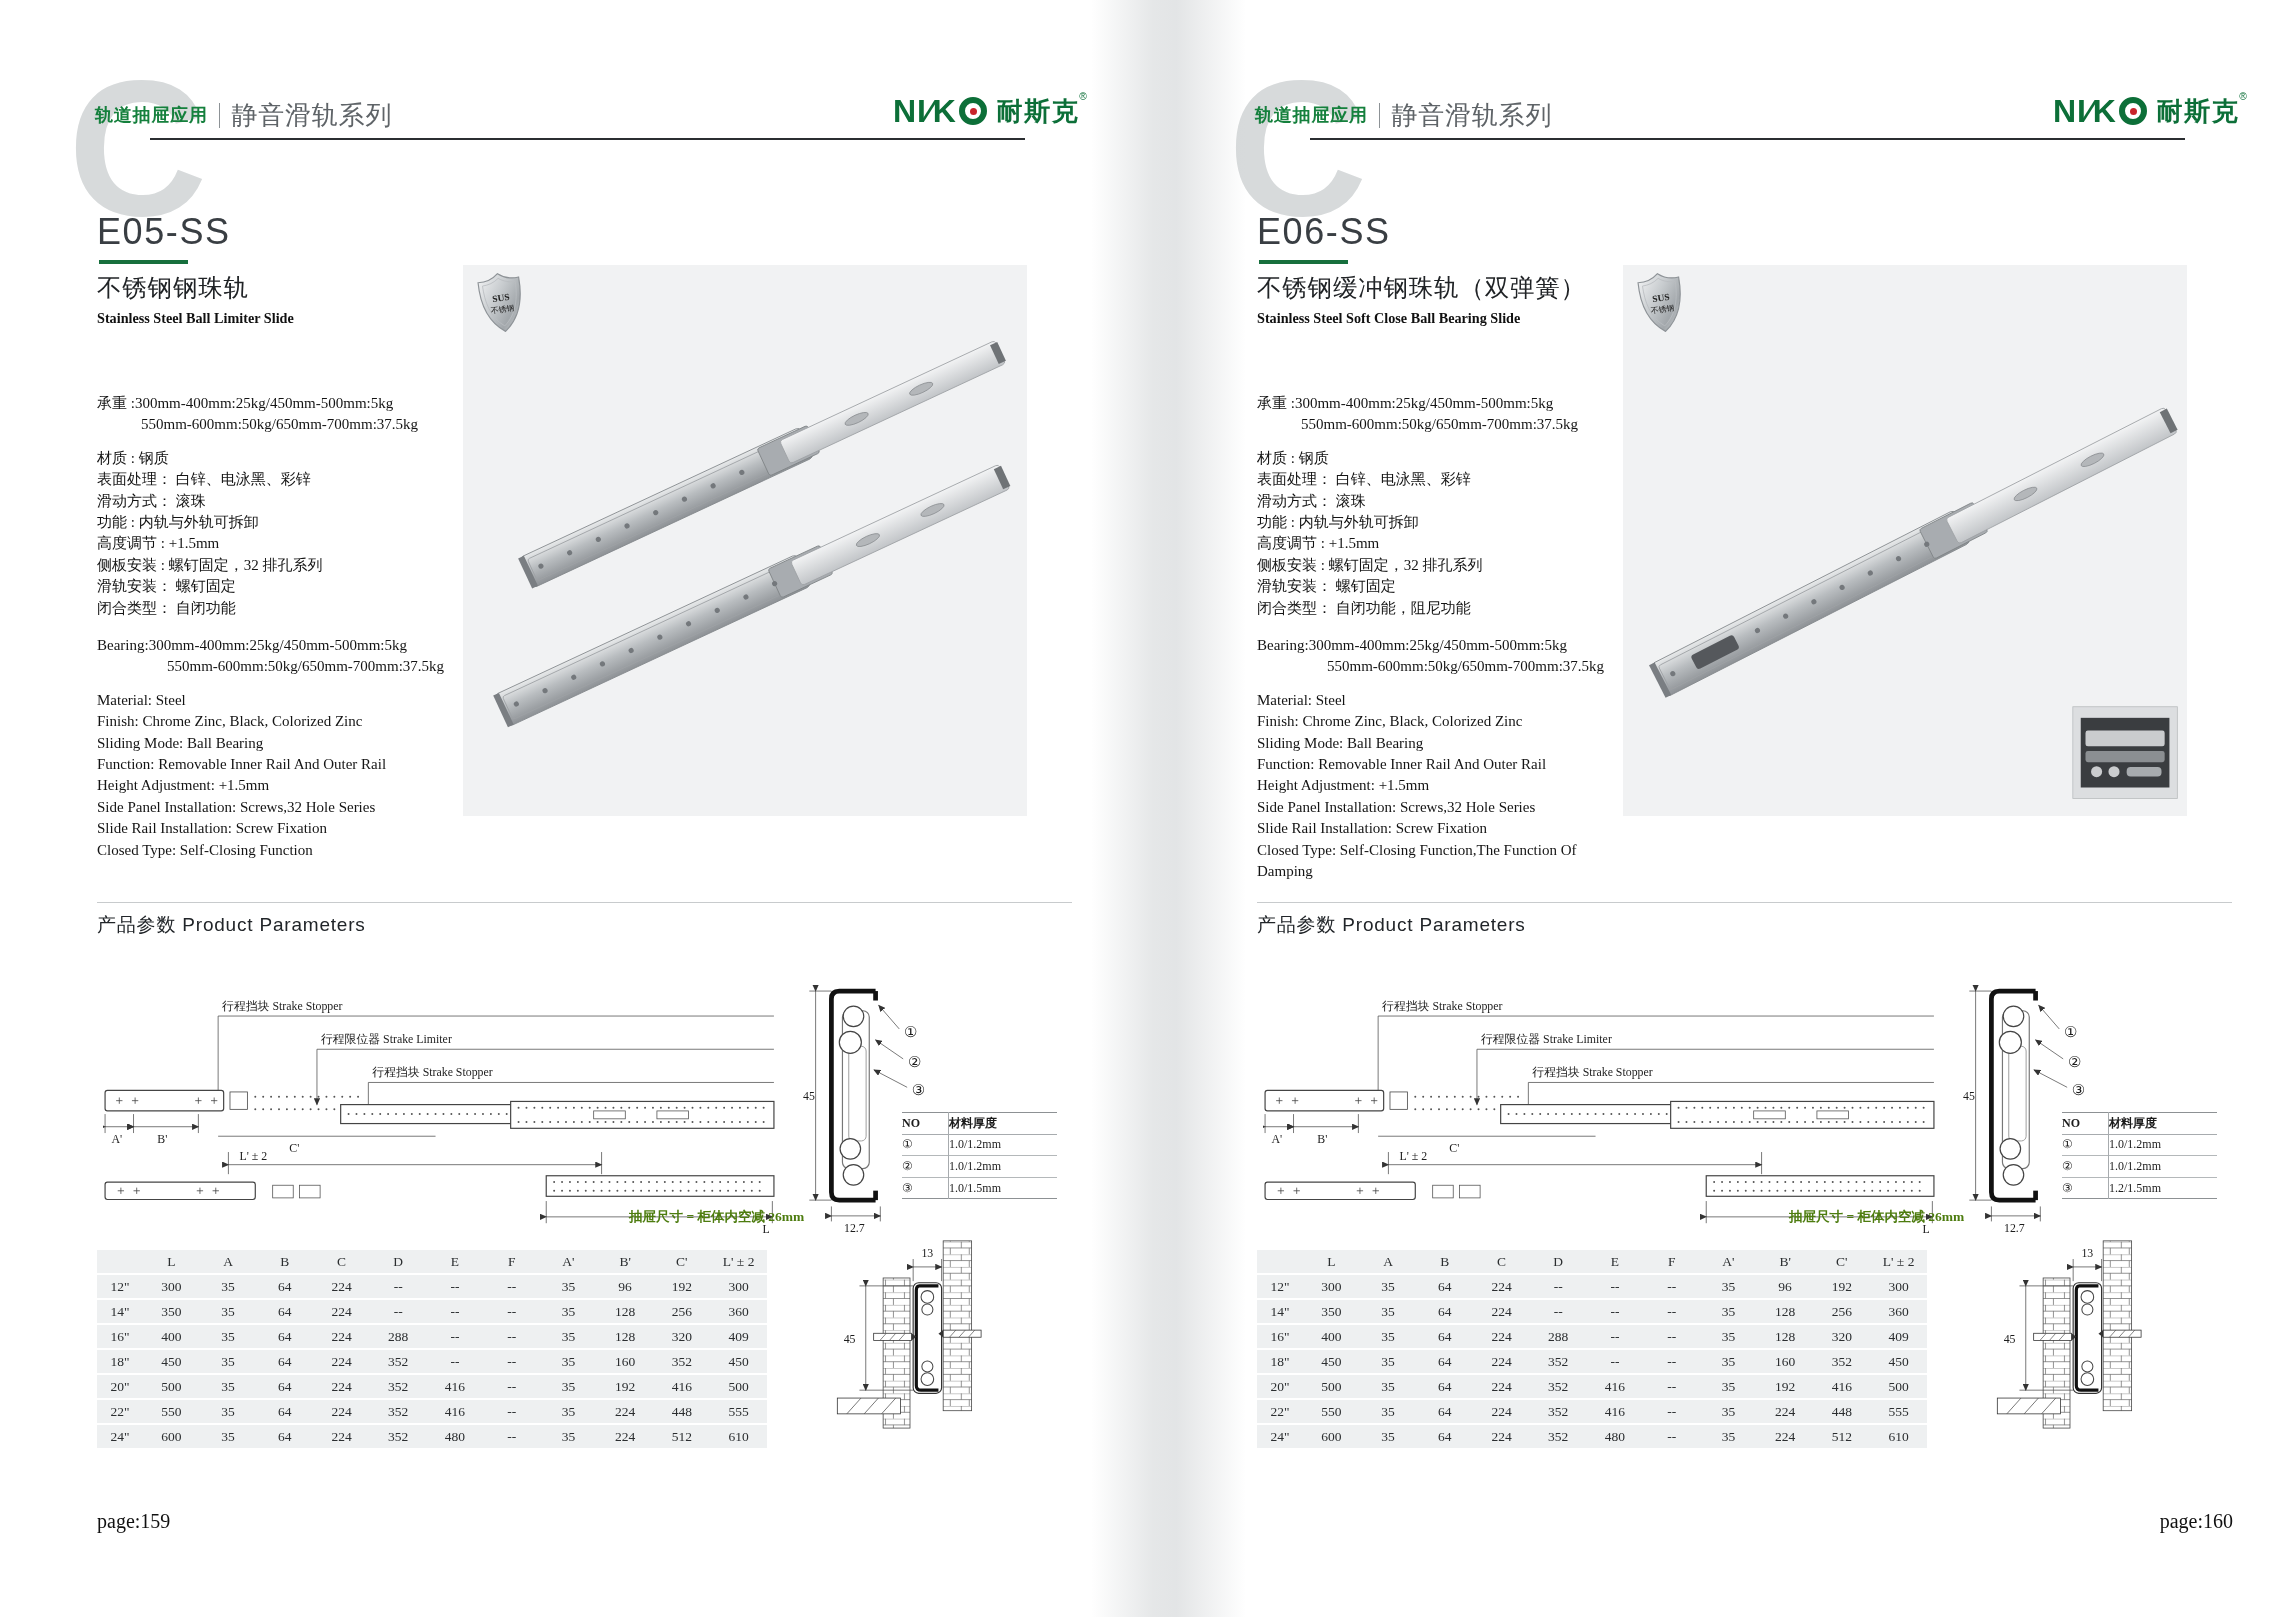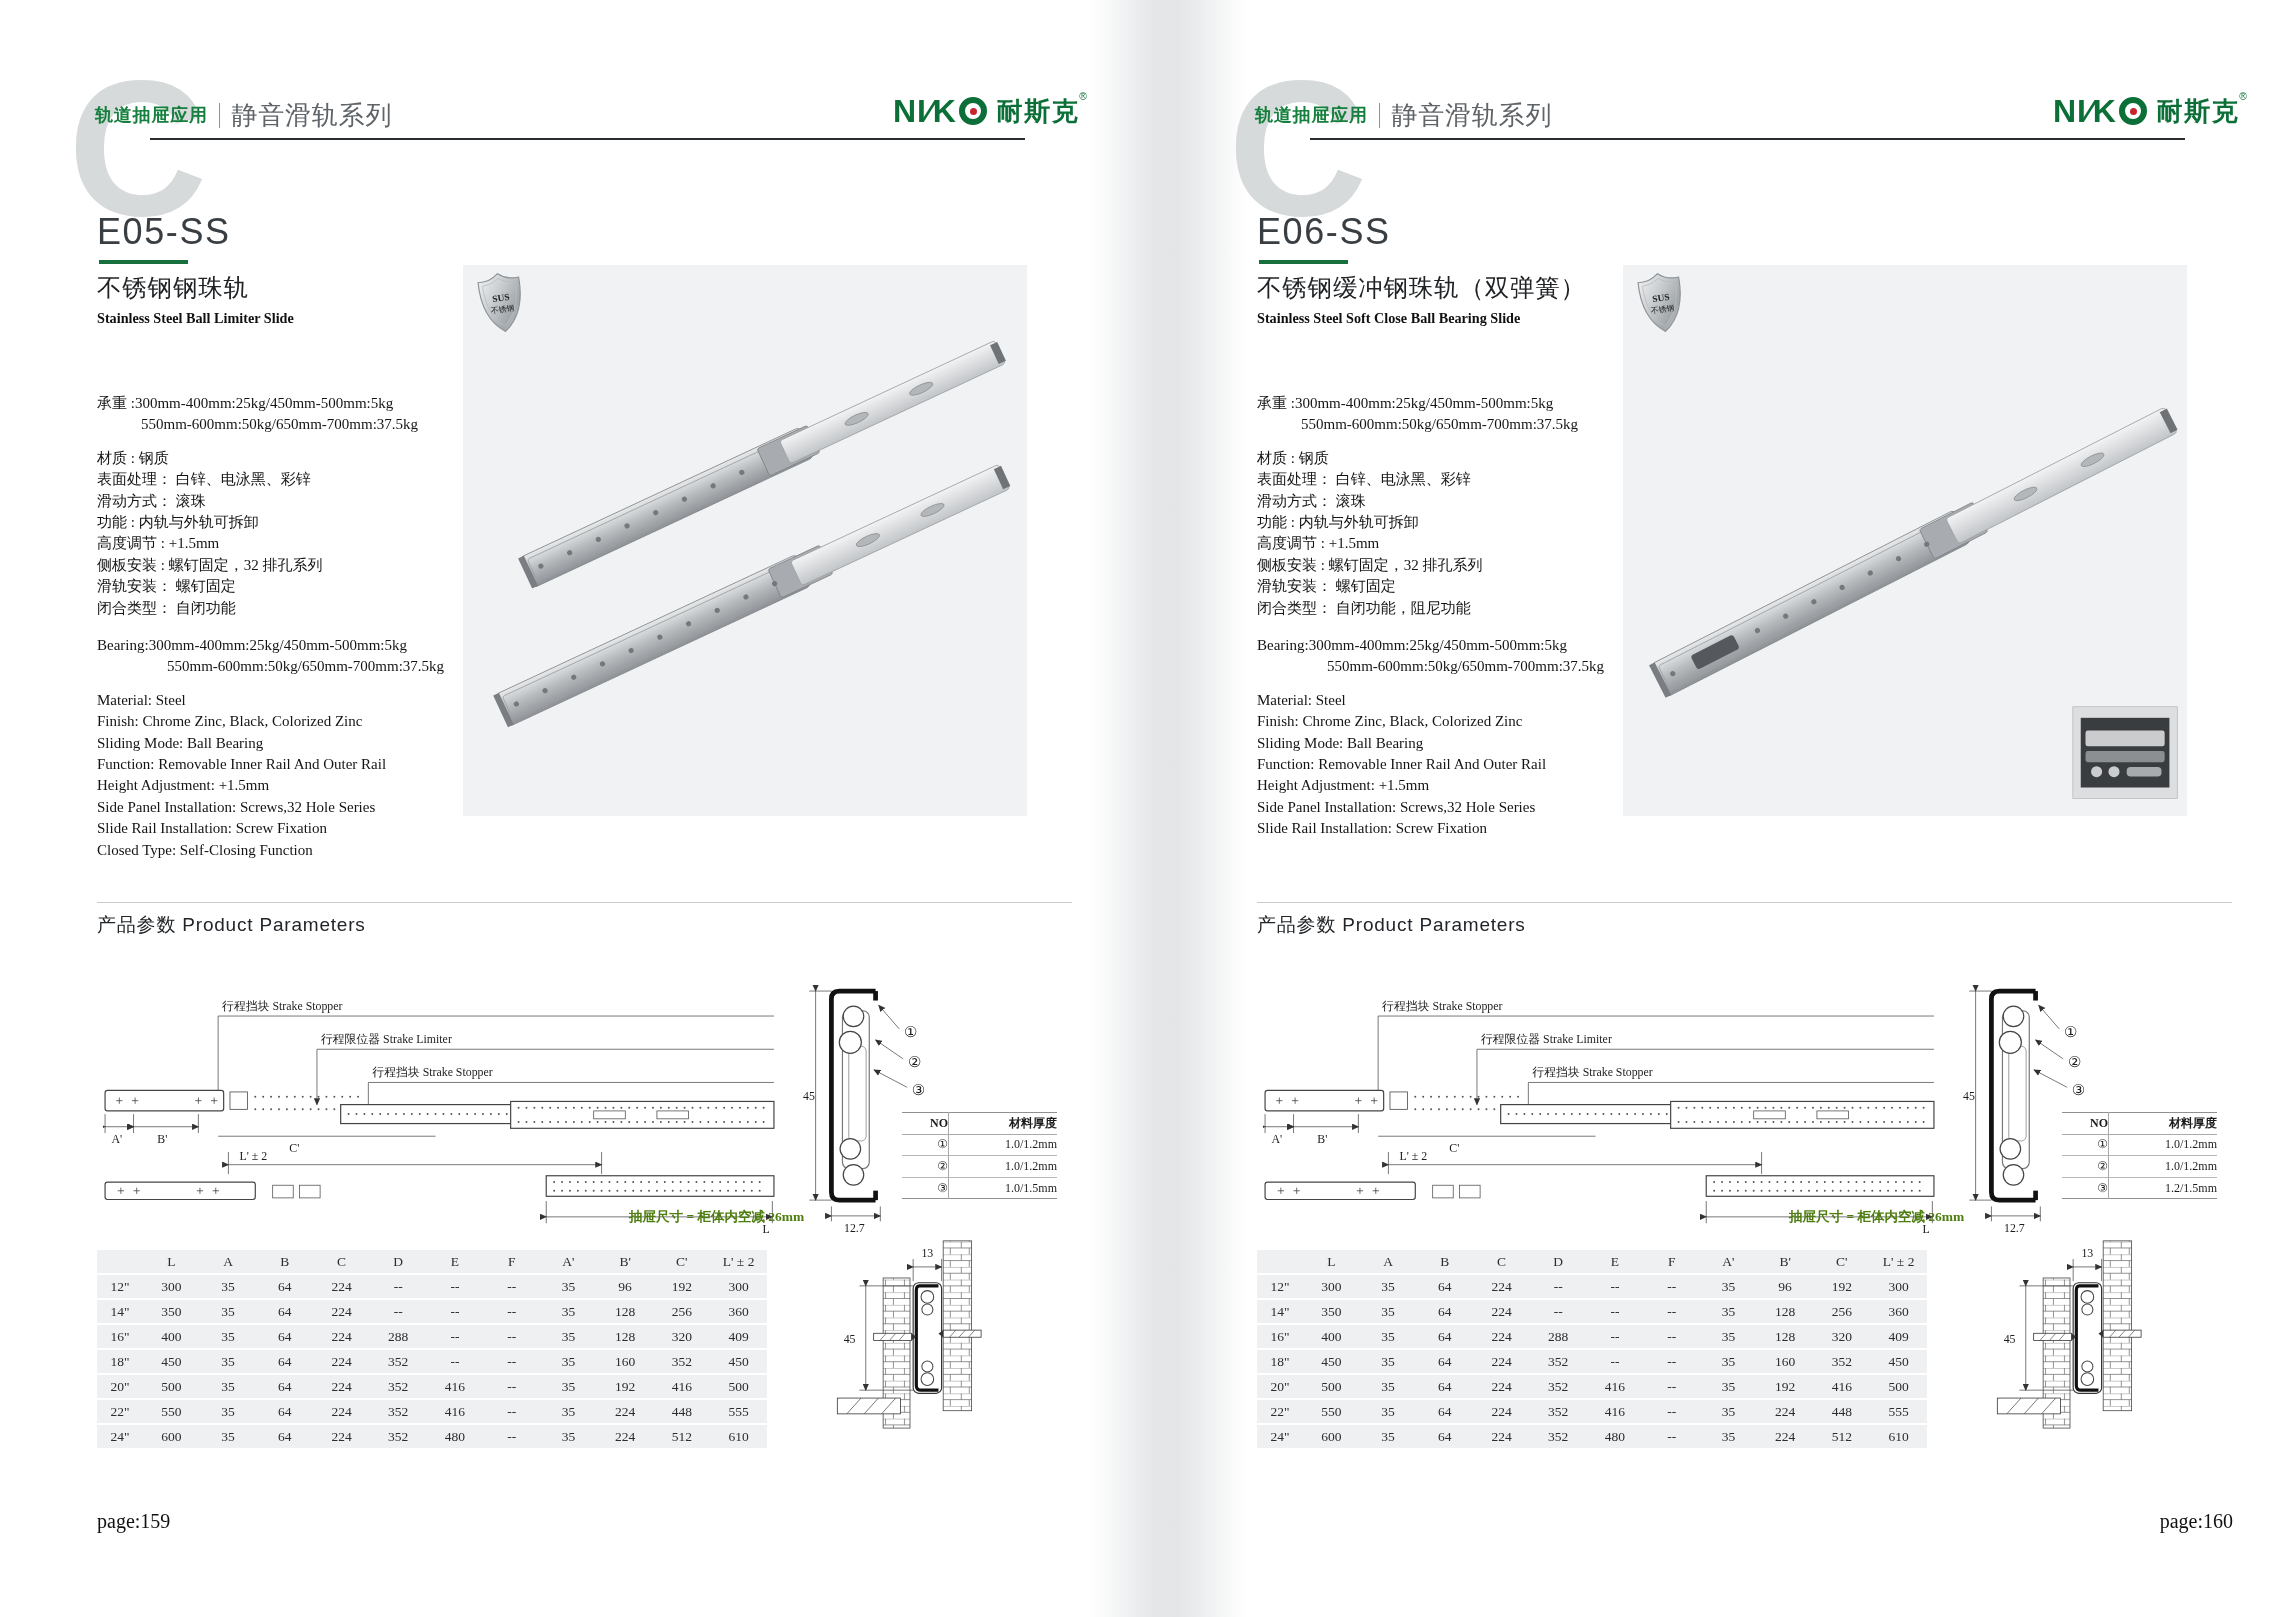--- a/index.html
+++ b/index.html
@@ -41,21 +41,21 @@
   .spec-block div:nth-child(2){margin-bottom:12px;}
   .spec-zh div:nth-child(2){padding-left:44px;}
   .spec-en div:nth-child(2){padding-left:70px;}
   
   .param-rule{position:absolute;left:97px;top:902px;width:975px;height:0.8px;background:#c8cbcd;}
   .param-title{position:absolute;left:97px;top:912px;font-size:19px;color:#212529;letter-spacing:0.8px;}
   .plan-svg{position:absolute;left:103px;top:986px;}
   .cross-svg{position:absolute;left:803px;top:967px;}
   .no-table{position:absolute;left:902px;top:1112px;width:155px;border-collapse:collapse;
             font-family:"Liberation Serif",serif;font-size:12px;color:#1c1c1c;}
-  .no-table th,.no-table td{height:20.6px;text-align:right;font-weight:400;padding:0;}
+  .no-table th,.no-table td{height:20.6px;text-align:left;font-weight:400;padding:0;}
   .no-table thead tr{border-top:0.8px solid #8d9194;border-bottom:0.8px solid #a7abae;}
   .no-table tbody tr{border-bottom:0.8px solid #b4b8ba;}
   .no-table tbody tr:last-child{border-bottom:0.8px solid #8d9194;}
   .no-table th:first-child,.no-table td:first-child{width:46px;border-right:0.8px solid #a7abae;}
   .no-table th{font-weight:700;}
   .note{position:absolute;left:629px;top:1208px;font-family:"Liberation Serif",serif;
         font-size:13.5px;font-weight:700;color:#4d7c0f;}
   .size-table{position:absolute;left:97px;top:1248px;width:670px;border-collapse:separate;
               border-spacing:0 2.4px;table-layout:fixed;font-family:"Liberation Serif",serif;
               font-size:13.5px;color:#2b2e30;}
@@ -542,20 +542,21 @@
     <div class="spec-block spec-en">
         <div>Bearing:300mm-400mm:25kg/450mm-500mm:5kg</div>
         <div>550mm-600mm:50kg/650mm-700mm:37.5kg</div>
         <div>Material: Steel</div>
         <div>Finish: Chrome Zinc, Black, Colorized Zinc</div>
         <div>Sliding Mode: Ball Bearing</div>
         <div>Function: Removable Inner Rail And Outer Rail</div>
         <div>Height Adjustment: +1.5mm</div>
         <div>Side Panel Installation: Screws,32 Hole Series</div>
         <div>Slide Rail Installation: Screw Fixation</div>
+        <div>Closed Type: Self-Closing Function,The Function Of Damping</div>
       </div>
 
     <div class="param-rule"></div>
     <div class="param-title">产品参数 Product Parameters</div>
 
     <svg class="plan-svg" width="673" height="253" viewBox="0 0 850 320">
       <defs>
           <marker id="arB" markerWidth="10" markerHeight="8" refX="8" refY="4" orient="auto">
             <path d="M0,0L9,4L0,8z" fill="#333"></path>
           </marker>

